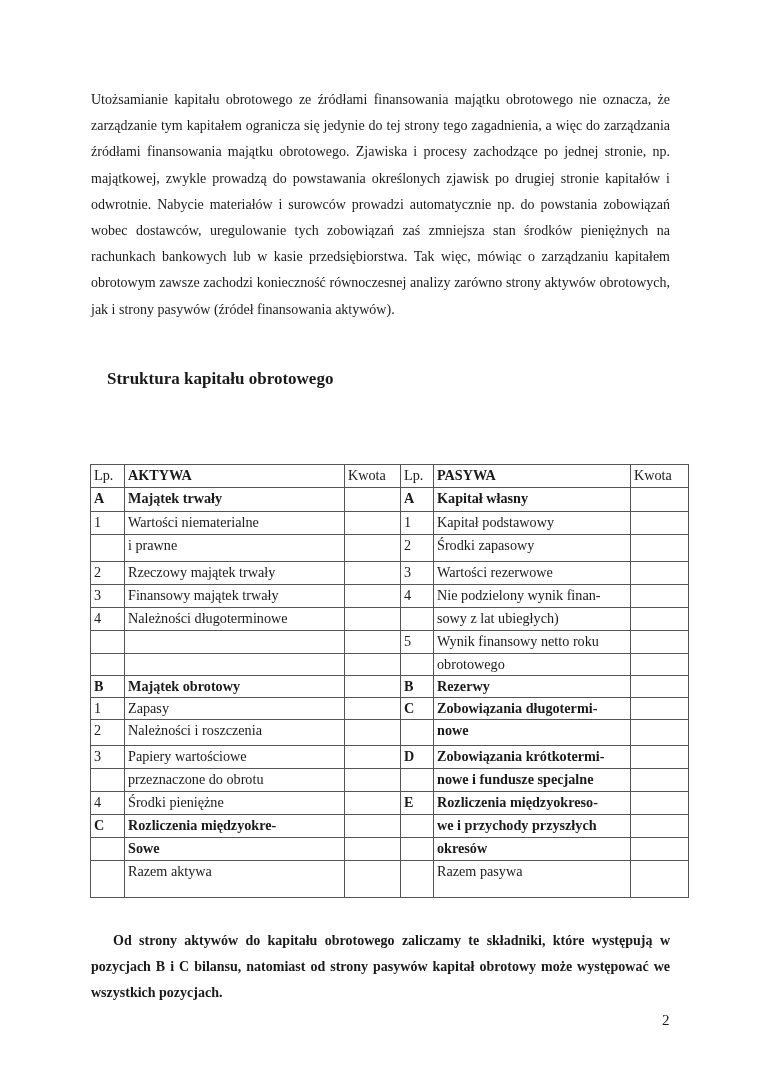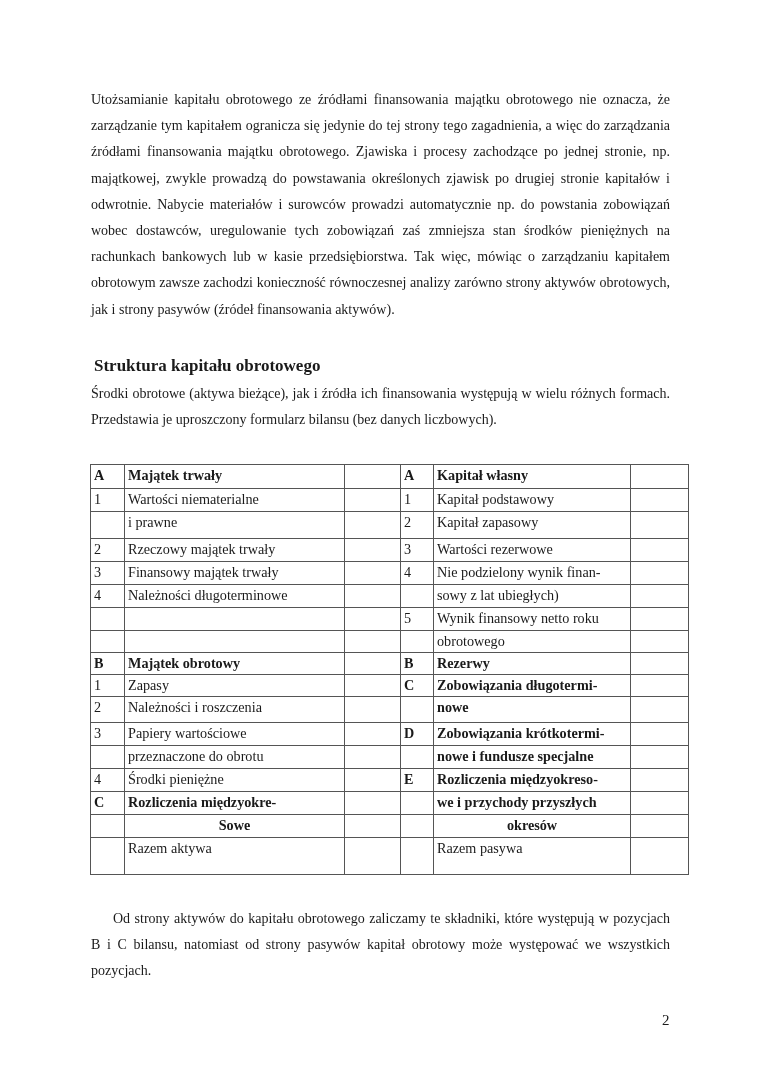--- a/index.html
+++ b/index.html
@@ -2,48 +2,55 @@
 <html><head>
 <meta charset="utf-8">
 <style>
   html, body { margin: 0; padding: 0; background: #ffffff; }
   body { width: 760px; height: 1075px; position: relative; overflow: hidden;
          font-family: "Liberation Serif", "DejaVu Serif", serif; color: #1a1a1a; }
   .page { position: absolute; left: 0; top: 0; width: 760px; height: 1075px; }
   .para { position: absolute; left: 91px; width: 579px; font-size: 14px; line-height: 26.2px;
           text-align: justify; margin: 0; }
   .para.p1 { top: 87px; }
-  .heading { position: absolute; left: 91px; top: 353px; font-size: 17px; font-weight: bold; margin: 3px; }
+  .heading { position: absolute; left: 91px; top: 353px; font-size: 17px; font-weight: bold; margin: 16px; }
   .para.p2 { top: 381px; }
-  .para.p3 { top: 906px; text-indent: 22px; }
+  .para.p3 { top: 928px; text-indent: 22px; font-weight: bold; }
   table.bilans { position: absolute; left: 90px; top: 464px; border-collapse: collapse;
                  font-size: 14.2px; table-layout: fixed; }
   table.bilans td { border: 1px solid #555; padding: 0 3px; vertical-align: top; line-height: 20px;
                     overflow: hidden; white-space: nowrap; }
   table.bilans td.b { font-weight: bold; }
   .pagenum { position: absolute; left: 662px; top: 1012px; font-size: 15px; }
 </style>
 </head>
 <body>
 
 <div class="page">
   <p class="para p1">Utożsamianie kapitału obrotowego ze źródłami finansowania majątku obrotowego nie oznacza, że zarządzanie tym kapitałem ogranicza się jedynie do tej strony tego zagadnienia, a więc do zarządzania źródłami finansowania majątku obrotowego. Zjawiska i procesy zachodzące po jednej stronie, np. majątkowej, zwykle prowadzą do powstawania określonych zjawisk po drugiej stronie kapitałów i odwrotnie. Nabycie materiałów i surowców prowadzi automatycznie np. do powstania zobowiązań wobec dostawców, uregulowanie tych zobowiązań zaś zmniejsza stan środków pieniężnych na rachunkach bankowych lub w kasie przedsiębiorstwa. Tak więc, mówiąc o zarządzaniu kapitałem obrotowym zawsze zachodzi konieczność równoczesnej analizy zarówno strony aktywów obrotowych, jak i strony pasywów (źródeł finansowania aktywów).</p>
   <h2 class="heading">Struktura kapitału obrotowego</h2>
-  <p class="para p2">Środki obrotowe (aktywa bieżące), jak i źródła ich finansowania występują w wielu różnych formach. Przedstawia je uproszczony formularz bilansu (bez danych liczbowych).</p>
 
   <table class="bilans">
     <colgroup>
       <col style="width:34px">
         <col style="width:220px">
         <col style="width:56px">
       <col style="width:33px">
         <col style="width:197px">
         <col style="width:58px">
     </colgroup>
     <tbody id="tbody">
+      <tr style="height:23px">
+        <td>Lp.</td>
+        <td class="b">AKTYWA</td>
+        <td>Kwota</td>
+        <td>Lp.</td>
+        <td class="b">PASYWA</td>
+        <td>Kwota</td>
+      </tr>
     <tr style="height: 24px;">
           <td class="b">A</td>
           <td class="b">Majątek trwały</td>
           <td></td>
           <td class="b">A</td>
           <td class="b">Kapitał własny</td>
           <td></td>
         </tr>
         <tr style="height: 23px;">
           <td>1</td>
@@ -51,21 +58,21 @@
           <td></td>
           <td>1</td>
           <td>Kapitał podstawowy</td>
           <td></td>
         </tr>
         <tr style="height: 27px;">
           <td></td>
           <td>i prawne</td>
           <td></td>
           <td>2</td>
-          <td>Kapitał zapasowy</td>
+          <td>Środki zapasowy</td>
           <td></td>
         </tr>
         <tr style="height: 23px;">
           <td>2</td>
           <td>Rzeczowy majątek trwały</td>
           <td></td>
           <td>3</td>
           <td>Wartości rezerwowe</td>
           <td></td>
         </tr>
@@ -150,21 +157,21 @@
           <td></td>
         </tr>
         <tr style="height: 23px;">
           <td class="b">C</td>
           <td class="b">Rozliczenia międzyokre-</td>
           <td></td>
           <td class="b"></td>
           <td class="b">we i przychody przyszłych</td>
           <td></td>
         </tr>
-        <tr style="height: 23px; text-align: center;">
+        <tr style="height: 23px;">
           <td class="b"></td>
           <td class="b">Sowe</td>
           <td></td>
           <td class="b"></td>
           <td class="b">okresów</td>
           <td></td>
         </tr>
         <tr style="height: 37px;">
           <td></td>
           <td>Razem aktywa</td>

